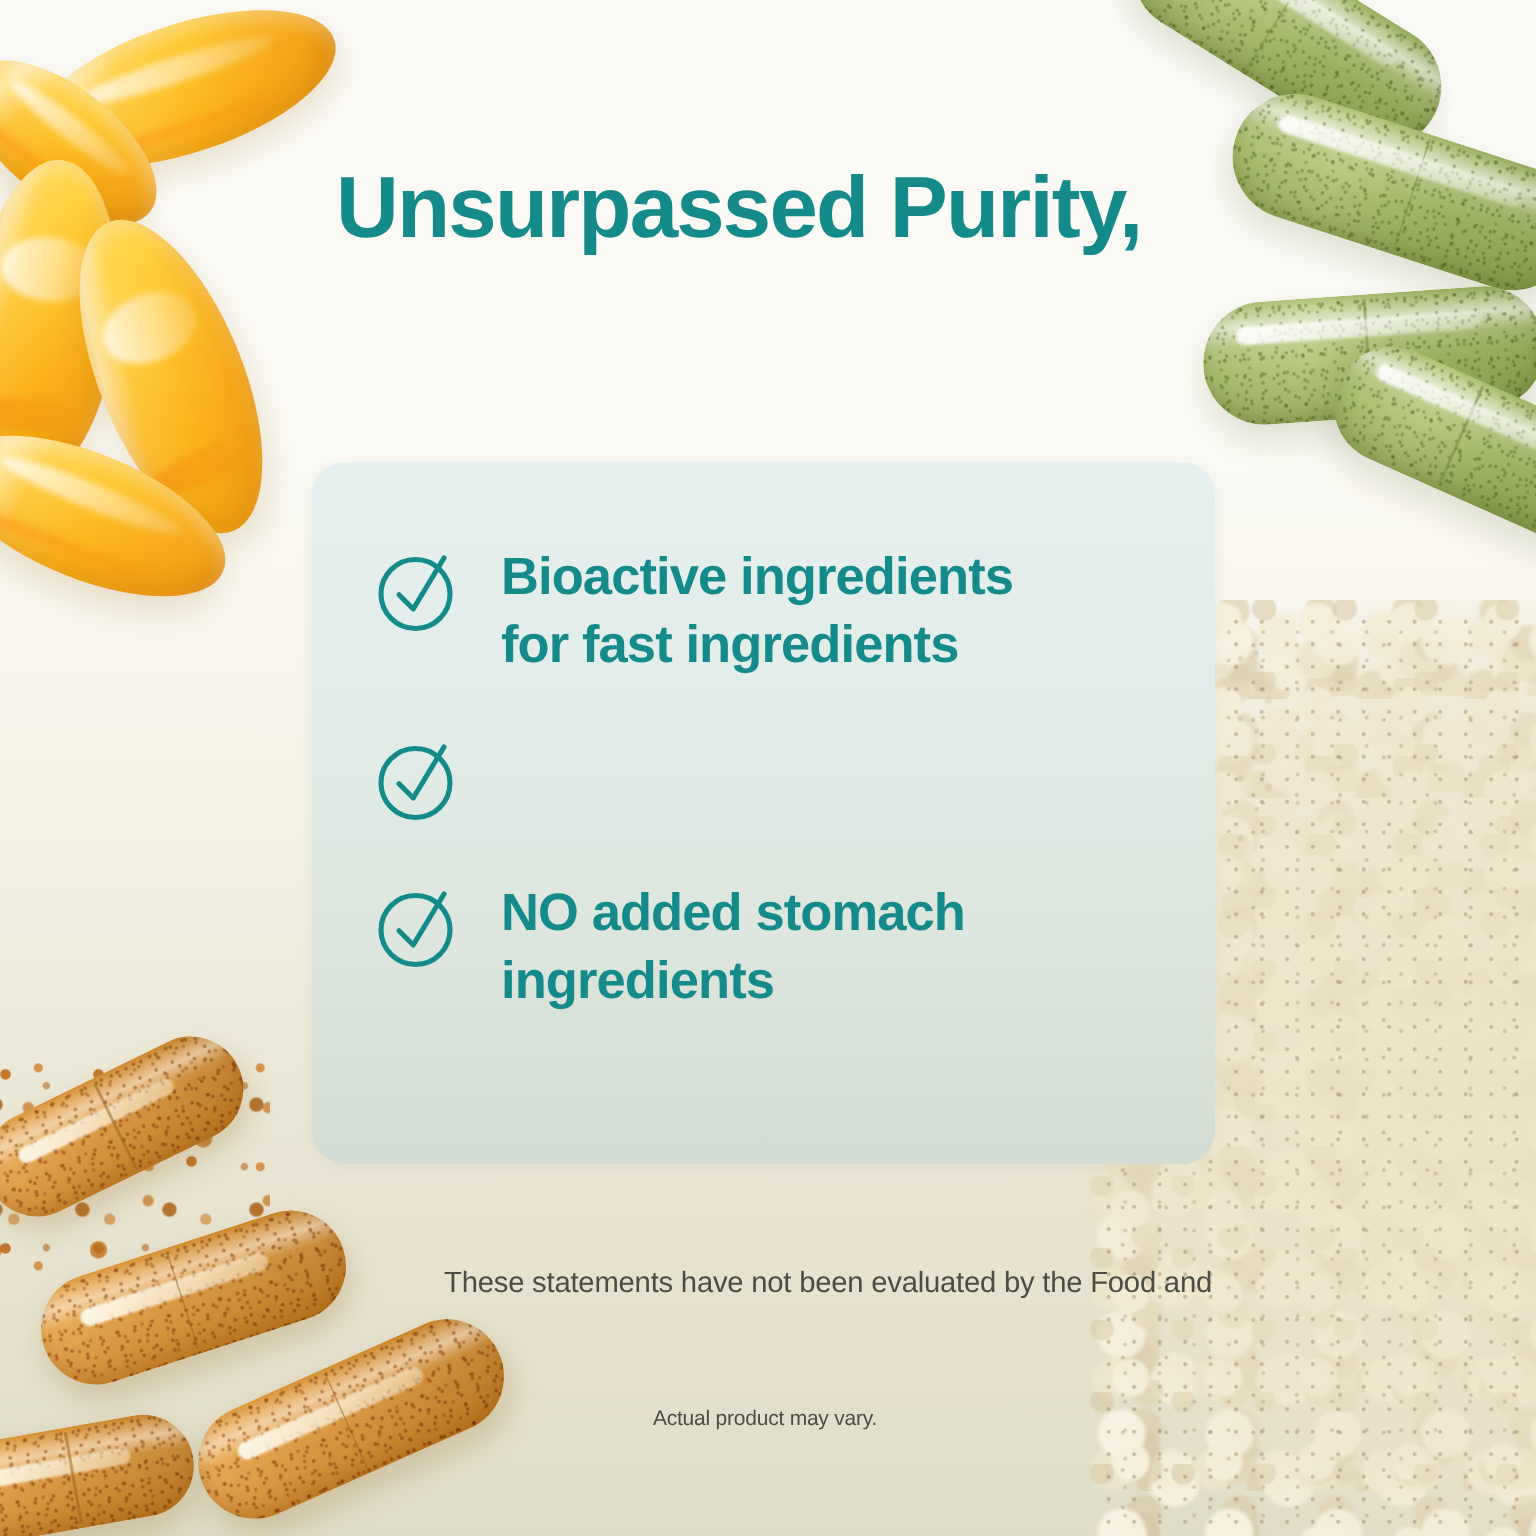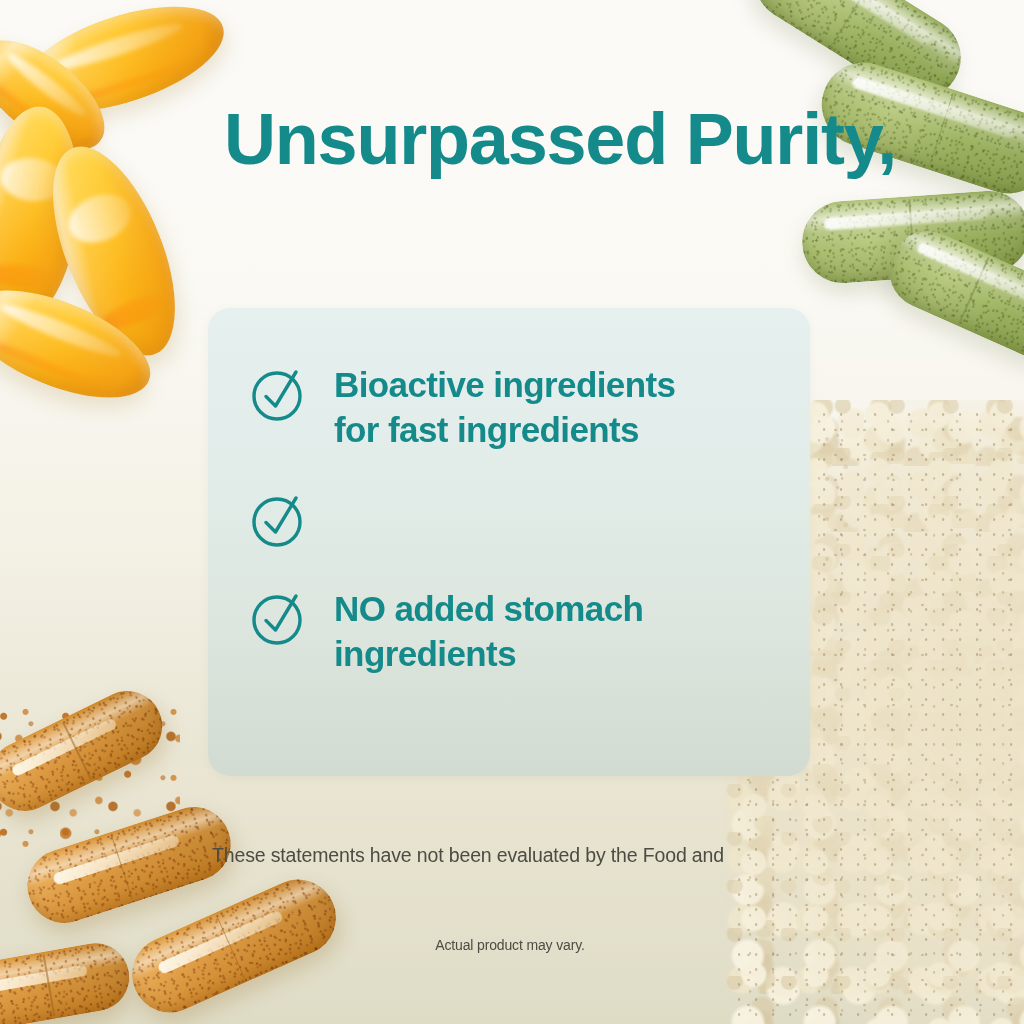--- a/index.html
+++ b/index.html
@@ -209,21 +209,21 @@
       radial-gradient(circle at 25% 35%, rgba(196,176,138,.55) 1.5px, transparent 2.4px),
       radial-gradient(circle at 65% 20%, rgba(186,164,124,.48) 1.2px, transparent 2px),
       radial-gradient(circle at 45% 72%, rgba(206,188,150,.50) 2px, transparent 3px);
     background-size:44px 40px, 58px 52px, 66px 58px;
     opacity:.75;
   }
 
   
   #headline{
     position:absolute; left:224px; top:104px; width:600px;
-    font-size:72px;
+    font-size:58px;
     line-height:70px;
     font-weight:700;
     letter-spacing:-1.2px;
     color:#148A8A;
   }
   #headline .ln{ display:block; white-space:nowrap; }
 
   
   #benefits-card{
     position:absolute;
@@ -253,21 +253,21 @@
     letter-spacing:-.6px;
     color:#148A8A;
     padding-top:2px;
   }
   .benefit-text .ln{ display:block; white-space:nowrap; }
 
   
   #disclaimer{
     position:absolute;
     left:212px; top:842px; width:596px;
-    text-align:left;
+    text-align:right;
     color:#4C4C44;
     font-size:19.5px;
     line-height:27px;
     letter-spacing:-.15px;
   }
   #disclaimer .ln{ display:block; }
   #actual-product-note{
     position:absolute;
     left:212px; top:932px; width:596px;
     text-align:center;

